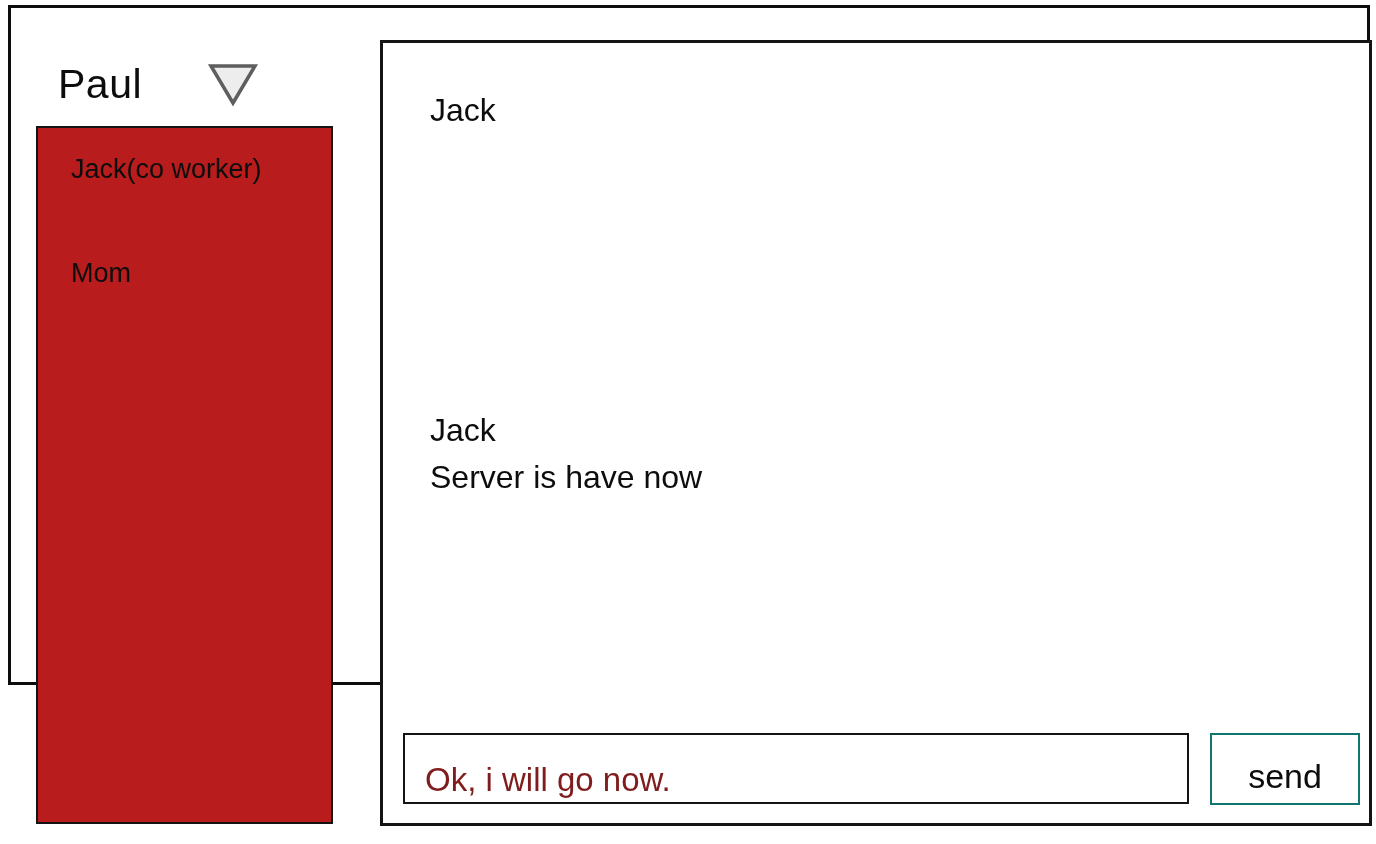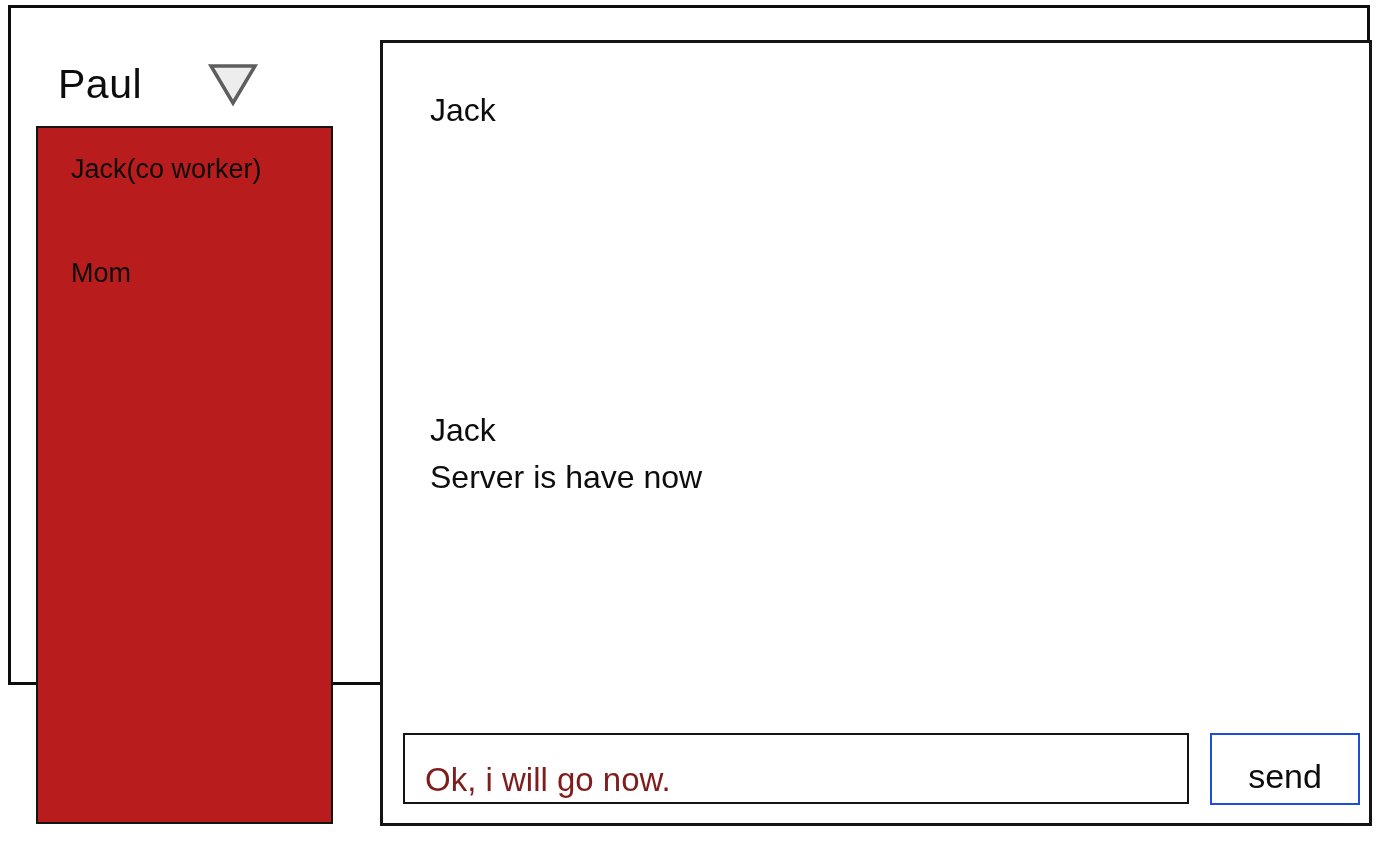--- a/index.html
+++ b/index.html
@@ -86,21 +86,21 @@
     font-size: 33px;
     color: #7f1d1d;
     padding: 24px 10px 2px 20px;
     outline: none;
     border-radius: 0;
   }
   #send-button {
     position: absolute;
     left: 827px; top: 690px;
     width: 150px; height: 72px;
-    border: 2px solid #1d4ed8;
+    border: 2px solid #0f766e;
     background: #ffffff;
     font-family: "Liberation Sans", "DejaVu Sans", sans-serif;
     font-size: 34px;
     color: #0d0d0d;
     display: flex;
     align-items: flex-end;
     justify-content: center;
     padding-bottom: 7px;
     cursor: default;
     border-radius: 0;

